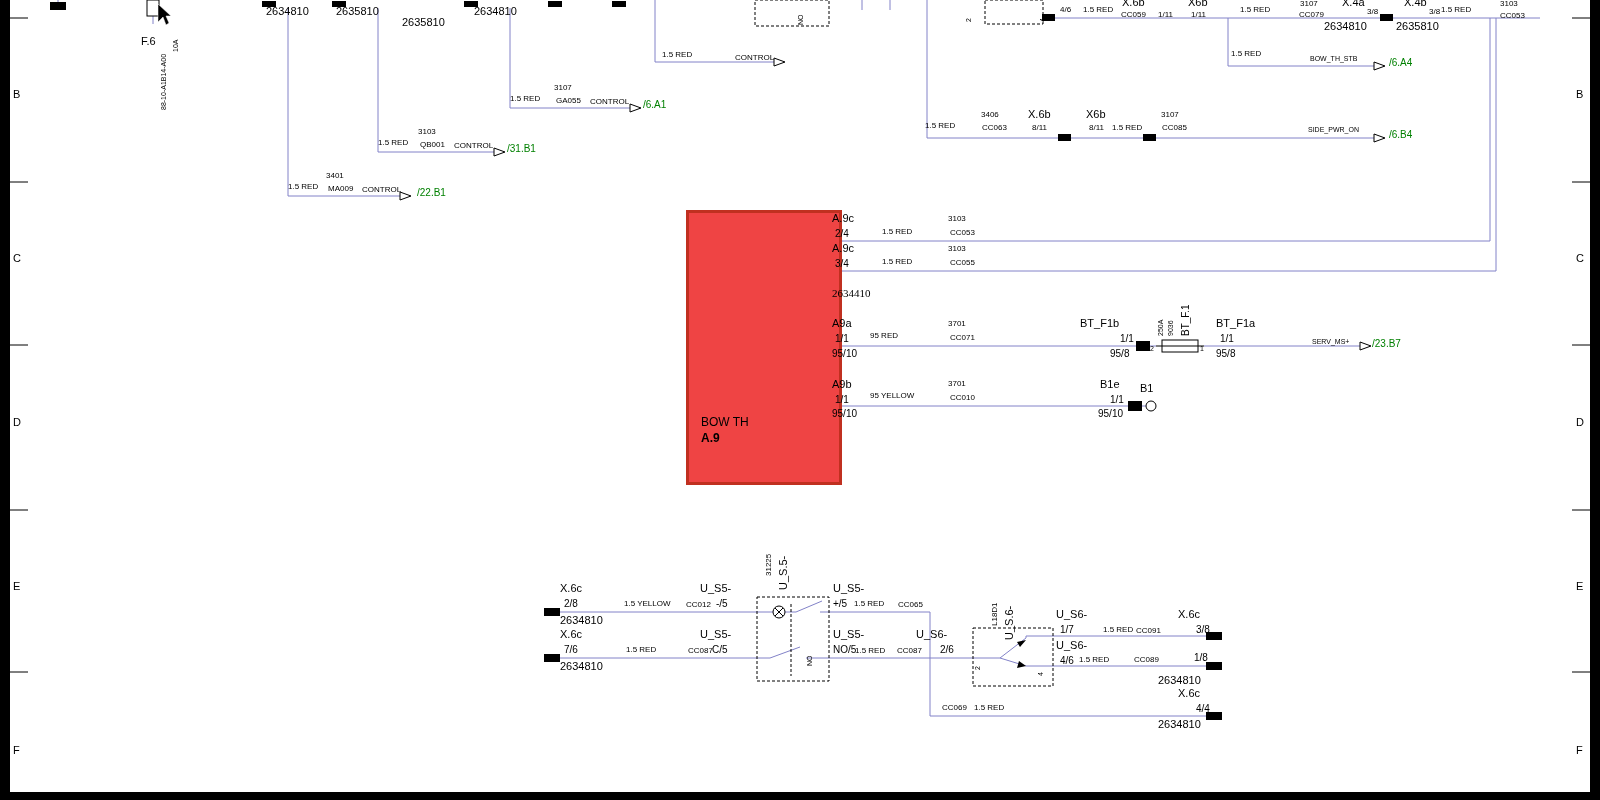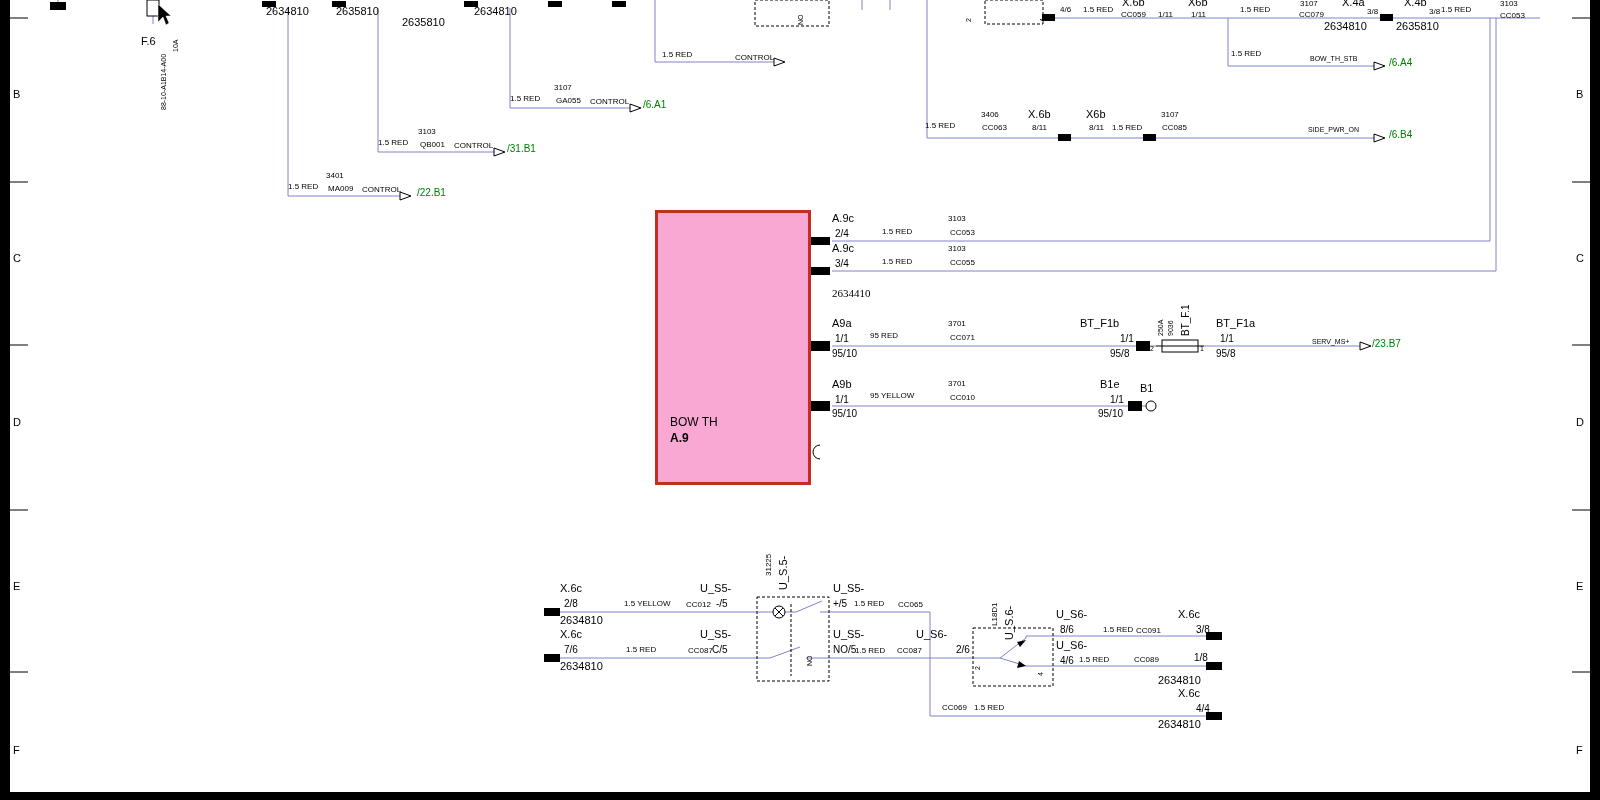--- a/index.html
+++ b/index.html
@@ -10,21 +10,21 @@
   .t8{font-size:8px;}
   .t9{font-size:10px;}
   .t10{font-size:10px;}
   .t11{font-size:11px;}
   .t12{font-size:12px;}
   .b{font-weight:bold;}
   .green{color:#008000;}
   .v{transform-origin:0 0;transform:rotate(-90deg);}
   .bar{position:absolute;background:#000;}
   .letter{position:absolute;font-size:11px;color:#000;}
-  .bowbox{position:absolute;left:655px;top:210px;width:150px;height:269px;background:#f9a8d4;border:3px solid #c03020;}
+  .bowbox{position:absolute;left:686px;top:210px;width:150px;height:269px;background:#ef4444;border:3px solid #c03020;}
   .bowbox .lbl{position:absolute;left:12px;}
 </style>
 </head>
 <body>
 
 <div class="sheet">
 
   <svg class="layer" width="1600" height="800" viewBox="0 0 1600 800">
 
     <g stroke="#8282c8" stroke-width="1" fill="none">
@@ -277,29 +277,29 @@
   <span class="t t11" style="left:560px;top:661px;">2634810</span>
   <span class="t t8" style="left:626px;top:646px;">1.5 RED</span>
   <span class="t t8" style="left:688px;top:647px;">CC087</span>
   <span class="t t11" style="left:700px;top:629px;">U_S5-</span>
   <span class="t t9" style="left:712px;top:645px;text-align:right;">C/5</span>
   <span class="t t11" style="left:833px;top:629px;">U_S5-</span>
   <span class="t t9" style="left:833px;top:645px;">NO/5</span>
   <span class="t t8" style="left:855px;top:647px;">1.5 RED</span>
   <span class="t t8" style="left:897px;top:647px;">CC087</span>
   <span class="t t11" style="left:916px;top:629px;">U_S6-</span>
-  <span class="t t9" style="left:940px;top:645px;margin-left:16px;">2/6</span>
+  <span class="t t9" style="left:940px;top:645px;">2/6</span>
 
   <span class="t t8 v" style="left:991px;top:626px;">L18D1</span>
   <span class="t t11 v" style="left:1004px;top:640px;">U_S.6-</span>
   <span class="t t7 v" style="left:974px;top:670px;">2</span>
   <span class="t t7 v" style="left:1037px;top:676px;">4</span>
 
   <span class="t t11" style="left:1056px;top:609px;">U_S6-</span>
-  <span class="t t9" style="left:1060px;top:625px;">8/6</span>
+  <span class="t t9" style="left:1060px;top:625px;">1/7</span>
   <span class="t t8" style="left:1103px;top:626px;">1.5 RED</span>
   <span class="t t8" style="left:1136px;top:627px;">CC091</span>
   <span class="t t11" style="left:1178px;top:609px;">X.6c</span>
   <span class="t t9" style="left:1196px;top:625px;">3/8</span>
 
   <span class="t t11" style="left:1056px;top:640px;">U_S6-</span>
   <span class="t t9" style="left:1060px;top:656px;">4/6</span>
   <span class="t t8" style="left:1079px;top:656px;">1.5 RED</span>
   <span class="t t8" style="left:1134px;top:656px;">CC089</span>
   <span class="t t9" style="left:1194px;top:653px;">1/8</span>

